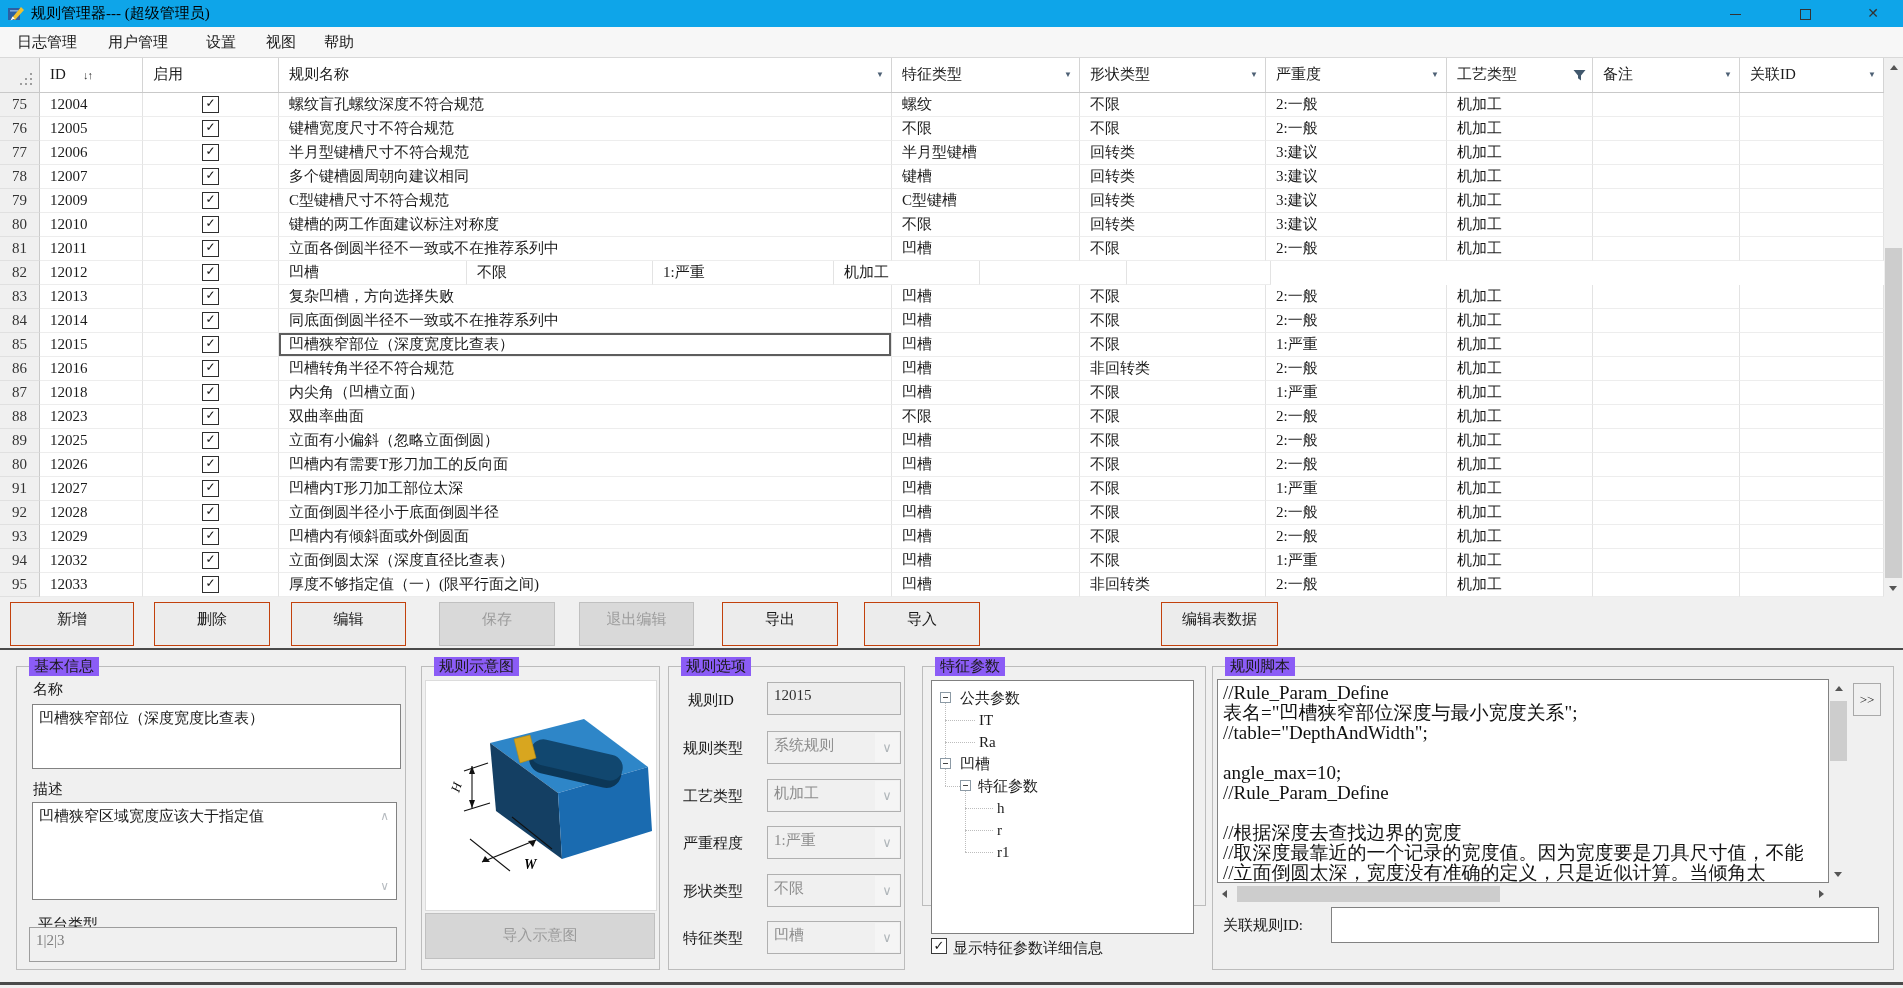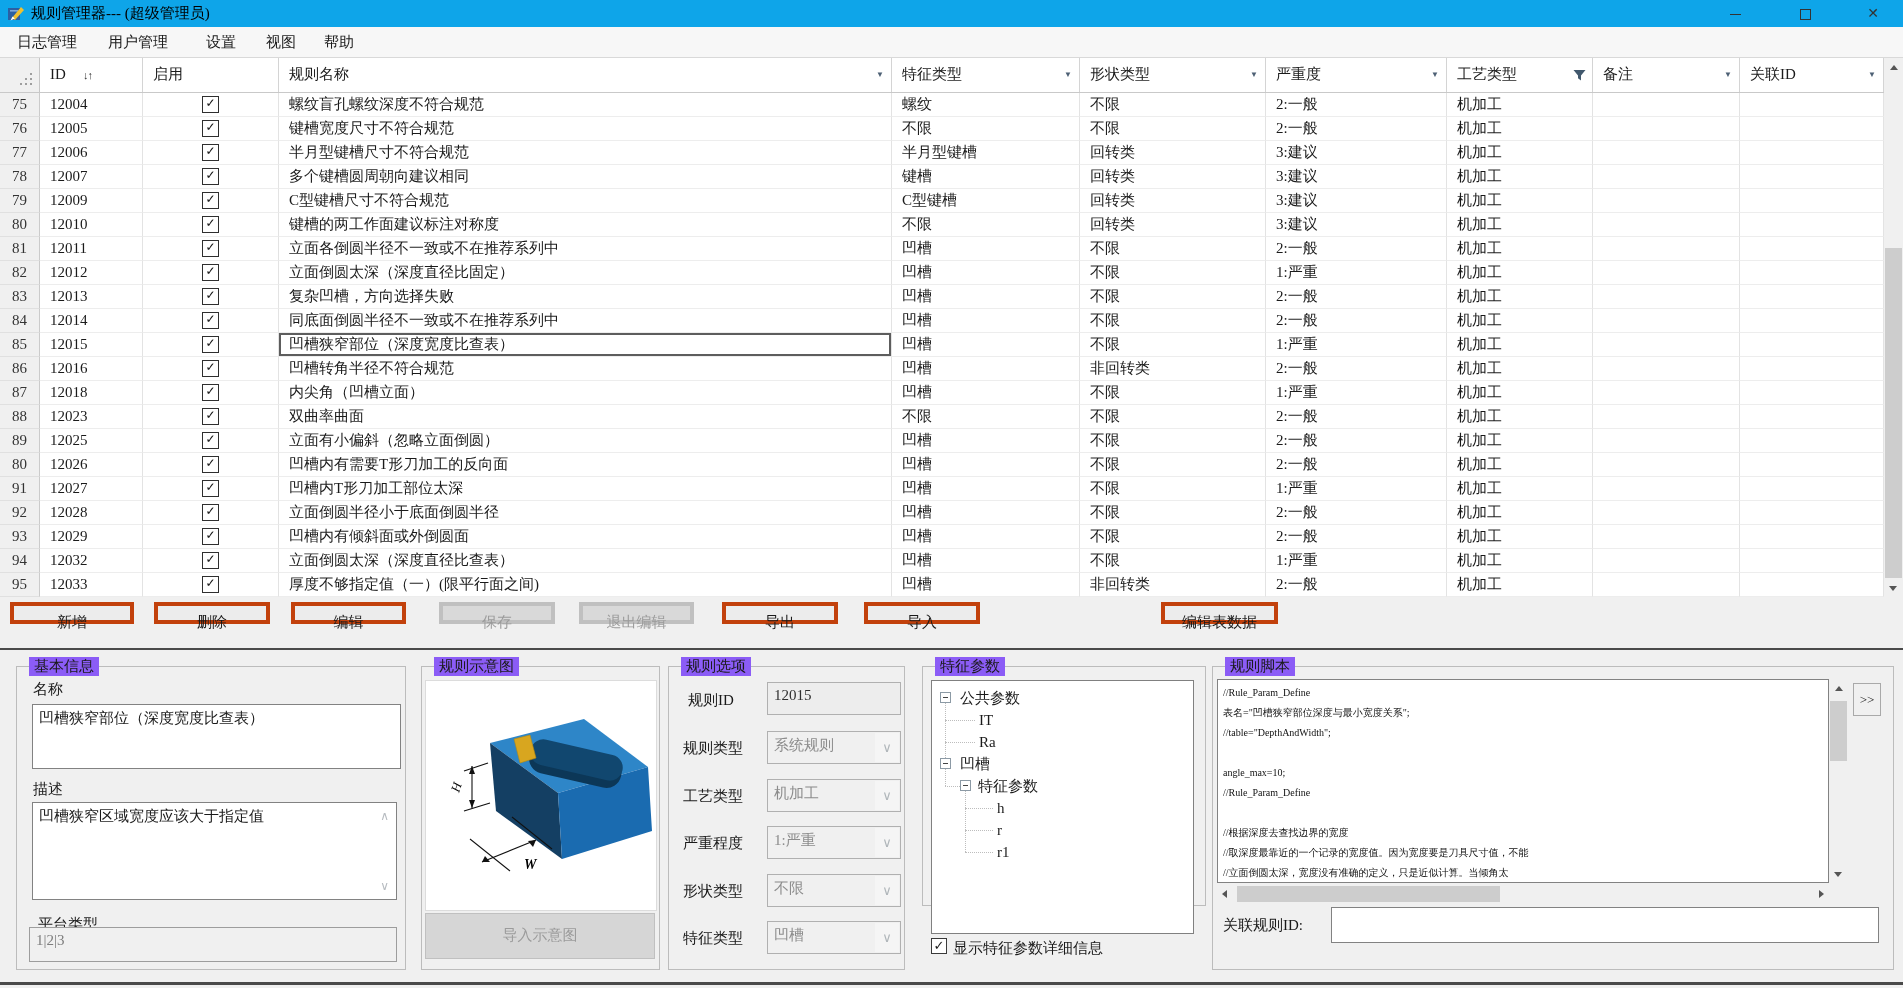--- a/index.html
+++ b/index.html
@@ -39,21 +39,21 @@
   .cb{width:15px;height:15px;border:1px solid #2f2f2f;background:#fff;font-size:12px;line-height:13px;
       text-align:center;font-family:"Liberation Sans",sans-serif;color:#111;}
   .cname.sel{box-shadow:inset 0 0 0 2px #5d5d5d;}
   
   .vscroll{position:absolute;left:1884px;top:0;width:19px;height:539px;background:#f0f0f0;}
   .tri{width:0;height:0;margin:7px auto 0;}
   .tri.up{border-left:4px solid transparent;border-right:4px solid transparent;border-bottom:5px solid #555;}
   .tri.down{position:absolute;bottom:6px;left:5px;border-left:4px solid transparent;border-right:4px solid transparent;border-top:5px solid #555;}
   .vthumb{position:absolute;left:1px;top:190px;width:17px;height:330px;background:#cdcdcd;}
   
-  .btn{position:absolute;top:602px;height:22px;background:#ececec;border:4px solid #c2410c;
+  .btn{position:absolute;top:602px;height:44px;background:#ececec;border:1px solid #c2410c;
        box-sizing:border-box;text-align:center;line-height:33px;}
   .btn.disabled{background:#d9d9d9;border-color:#c0c0c0;color:#9b9b9b;}
   .sep{position:absolute;left:0;top:648px;width:1903px;height:2px;background:#4a4a4a;}
   .bottomline{position:absolute;left:0;top:982px;width:1903px;height:3px;background:#4a4a4a;}
   
   .group{position:absolute;border:1px solid #bcbcbc;box-sizing:border-box;}
   .gtitle{position:absolute;top:-10px;left:12px;background:#8b5cf6;padding:0 5px;white-space:nowrap;}
   .lbl{position:absolute;white-space:nowrap;}
   .tedit{position:absolute;background:#fff;border:1px solid #828282;box-sizing:border-box;
          padding:4px 6px;overflow:hidden;white-space:nowrap;}
@@ -76,21 +76,21 @@
   .tnode{position:absolute;height:20px;line-height:20px;white-space:nowrap;}
   .exp{position:absolute;width:11px;height:11px;border:1px solid #8c9aa5;background:#fff;box-sizing:border-box;}
   .exp i{position:absolute;left:2px;top:4px;width:5px;height:1px;background:#444;}
   .vguide{position:absolute;width:0;border-left:1px dotted #bdbdbd;}
   .hguide{position:absolute;height:0;border-top:1px dotted #bdbdbd;}
   .ckbox{position:absolute;width:16px;height:16px;border:1px solid #3a3a3a;background:#fff;box-sizing:border-box;
          font-size:13px;line-height:13px;text-align:center;font-family:"Liberation Sans",sans-serif;}
   
   .scriptbox{position:absolute;background:#fff;border:1px solid #828282;box-sizing:border-box;
              padding:3px 5px;overflow:hidden;}
-  .sline{height:20px;line-height:20px;white-space:pre;overflow:hidden;font-size:10px;color:#111;}
+  .sline{height:20px;line-height:20px;white-space:pre;overflow:hidden;font-size:19px;color:#111;}
   .sscroll{position:absolute;background:#f0f0f0;}
   .sthumbv{position:absolute;left:1px;top:22px;width:17px;height:60px;background:#cdcdcd;}
   .sthumbh{position:absolute;left:20px;top:1px;width:263px;height:16px;background:#cdcdcd;}
   .tril{position:absolute;left:5px;top:5px;width:0;height:0;border-top:4px solid transparent;border-bottom:4px solid transparent;border-right:5px solid #555;}
   .trir{position:absolute;right:5px;top:5px;width:0;height:0;border-top:4px solid transparent;border-bottom:4px solid transparent;border-left:5px solid #555;}
   .expandbtn{position:absolute;width:28px;height:33px;background:#f0f0f0;border:1px solid #a9a9a9;
              box-sizing:border-box;text-align:center;line-height:31px;font-size:13px;color:#222;}
 </style>
 </head>
 <body>
@@ -264,21 +264,20 @@
     <div class="c crem w-rem"></div>
     <div class="c crel w-rel"></div>
   </div>
 
   <div class="trow">
     <div class="c rownum w-num">82</div>
     <div class="c cid w-id">12012</div>
     <div class="c cen w-en">
             <span class="cb">✓</span>
           </div>
-    <div class="c cname w-name">立面倒圆太深（深度直径比固定）</div>
     <div class="c cft w-ft">凹槽</div>
     <div class="c cst w-st">不限</div>
     <div class="c csev w-sev">1:严重</div>
     <div class="c cpt w-pt">机加工</div>
     <div class="c crem w-rem"></div>
     <div class="c crel w-rel"></div>
   </div>
 
   <div class="trow">
     <div class="c rownum w-num">83</div>

